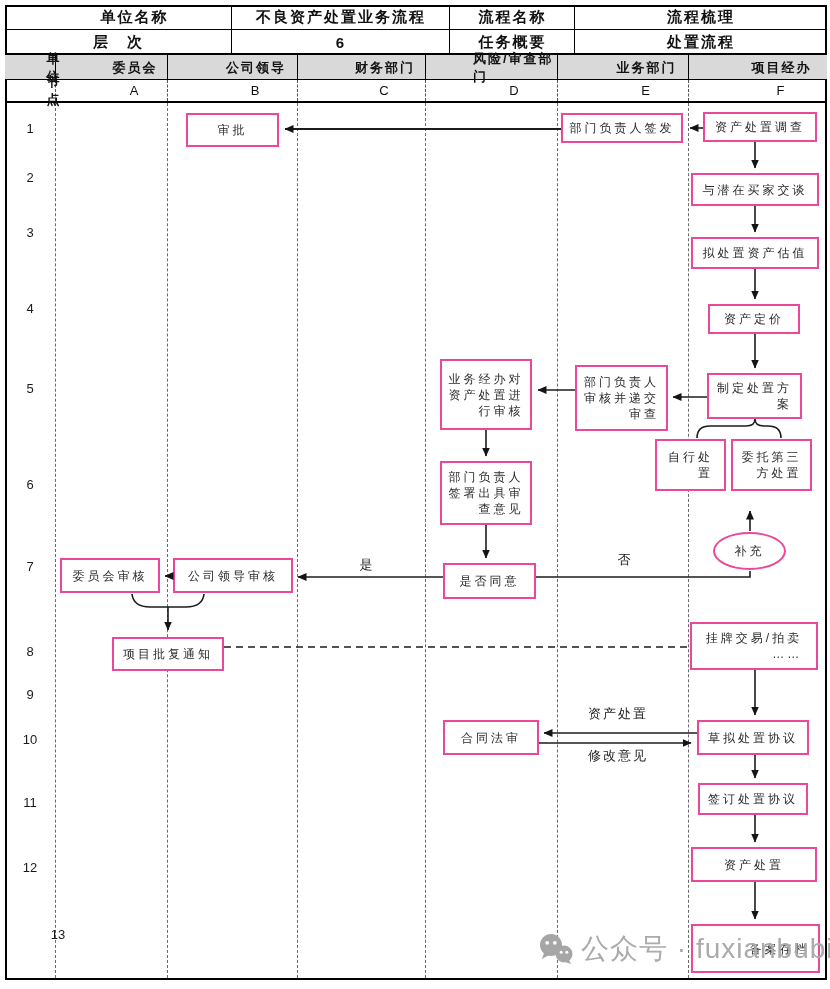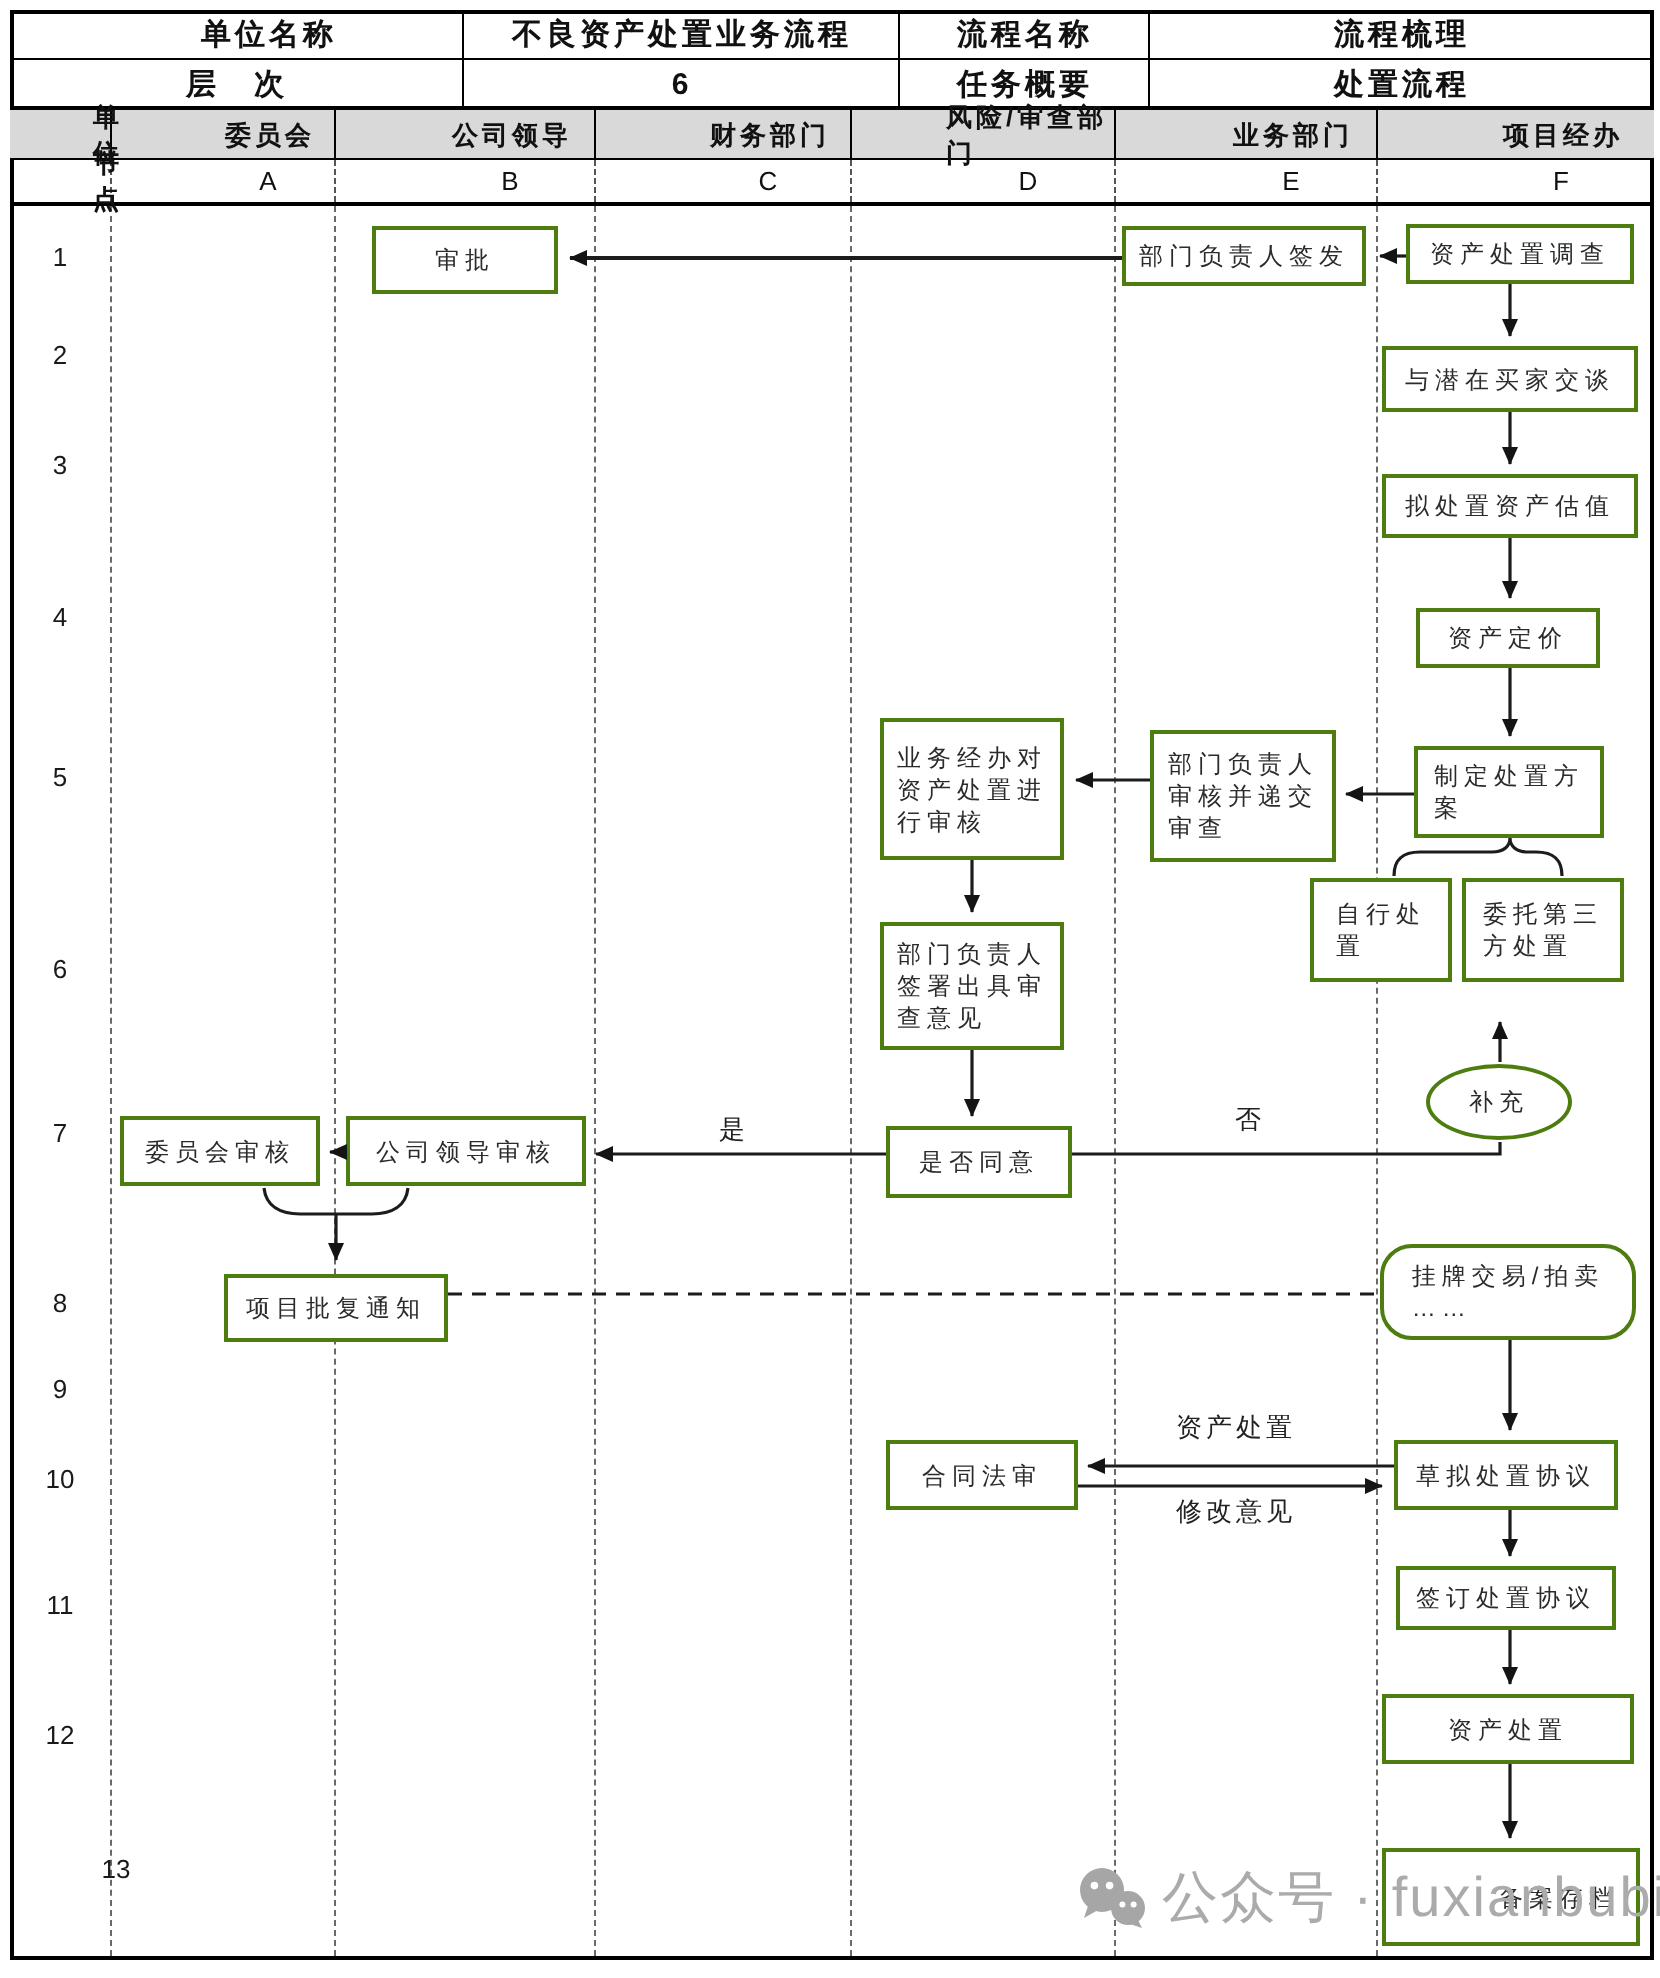--- a/index.html
+++ b/index.html
@@ -14,21 +14,21 @@
   .grayband{position:absolute;left:5px;top:55px;width:822px;height:25px;background:#d9d9d9;z-index:1;}
   .hline{position:absolute;left:5px;width:822px;background:#000;z-index:2;}
   .vline{position:absolute;width:1px;background:#000;z-index:2;}
   .vdash{position:absolute;width:0;border-left:1px dashed #555;z-index:1;}
   
   .lane{position:absolute;top:103px;height:875px;width:0;border-left:1px dashed #6a6a6a;z-index:1;}
   .rownum{position:absolute;left:5px;width:50px;text-align:center;font-size:13px;
           color:#1a1a1a;z-index:2;}
   
   .nd{position:absolute;display:flex;align-items:center;justify-content:center;
-      text-align:left;background:#fff;border:2px solid #4d7c0f;box-sizing:border-box;
+      text-align:right;background:#fff;border:2px solid #ec4899;box-sizing:border-box;
       font-size:12px;line-height:16px;letter-spacing:3px;color:#2b2b2b;
       white-space:pre-line;z-index:3;}
   .nd.ellipse{border-radius:50%;}
   .edgelabel{position:absolute;font-size:13px;letter-spacing:2px;color:#222;
              text-align:center;z-index:3;}
   .arrows{position:absolute;left:0;top:0;z-index:4;pointer-events:none;}
   .watermark{position:absolute;left:538px;top:930px;display:flex;align-items:center;
              gap:7px;z-index:6;}
   .watermark .wm-text{font-size:28px;color:#ababab;letter-spacing:1px;white-space:nowrap;}
 </style>
@@ -163,21 +163,21 @@
   <div class="nd" style="left:731px;top:439px;width:81px;height:52px;">委托第三
 方处置</div>
   <div class="nd" style="left:440px;top:461px;width:92px;height:64px;">部门负责人
 签署出具审
 查意见</div>
   <div class="nd ellipse" style="left:713px;top:532px;width:73px;height:38px;">补充</div>
   <div class="nd" style="left:443px;top:563px;width:93px;height:36px;">是否同意</div>
   <div class="nd" style="left:60px;top:558px;width:100px;height:35px;">委员会审核</div>
   <div class="nd" style="left:173px;top:558px;width:120px;height:35px;">公司领导审核</div>
   <div class="nd" style="left:112px;top:637px;width:112px;height:34px;">项目批复通知</div>
-  <div class="nd" style="left:690px;top:622px;width:128px;height:48px;border-radius:16px;">挂牌交易/拍卖
+  <div class="nd" style="left:690px;top:622px;width:128px;height:48px;">挂牌交易/拍卖
 ……</div>
   <div class="nd" style="left:443px;top:720px;width:96px;height:35px;">合同法审</div>
   <div class="nd" style="left:697px;top:720px;width:112px;height:35px;">草拟处置协议</div>
   <div class="nd" style="left:698px;top:783px;width:110px;height:32px;">签订处置协议</div>
   <div class="nd" style="left:691px;top:847px;width:126px;height:35px;">资产处置</div>
   <div class="nd" style="left:691px;top:924px;width:129px;height:49px;padding-left:48px;">备案存档</div>
 
   <div class="edgelabel" style="left:352px;top:556px;width:30px;">是</div>
   <div class="edgelabel" style="left:610px;top:551px;width:30px;">否</div>
   <div class="edgelabel" style="left:566px;top:705px;width:104px;">资产处置</div>

